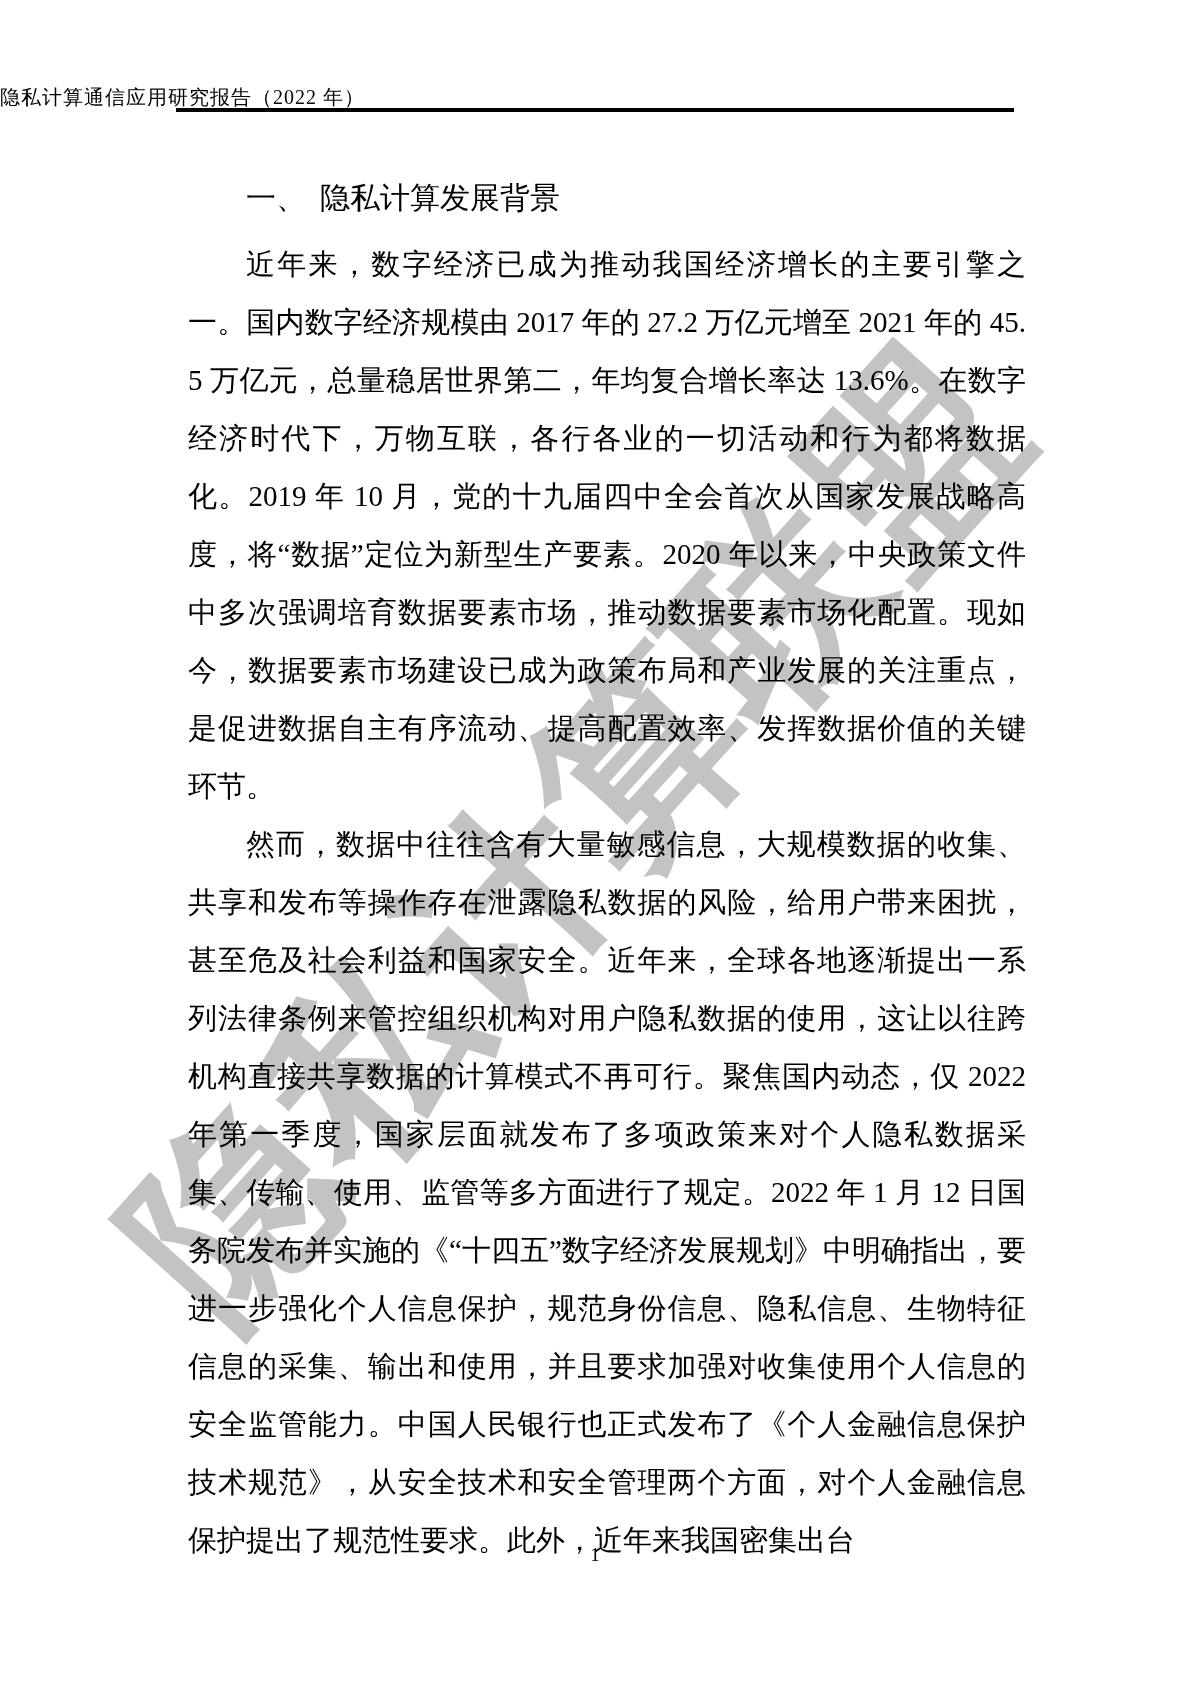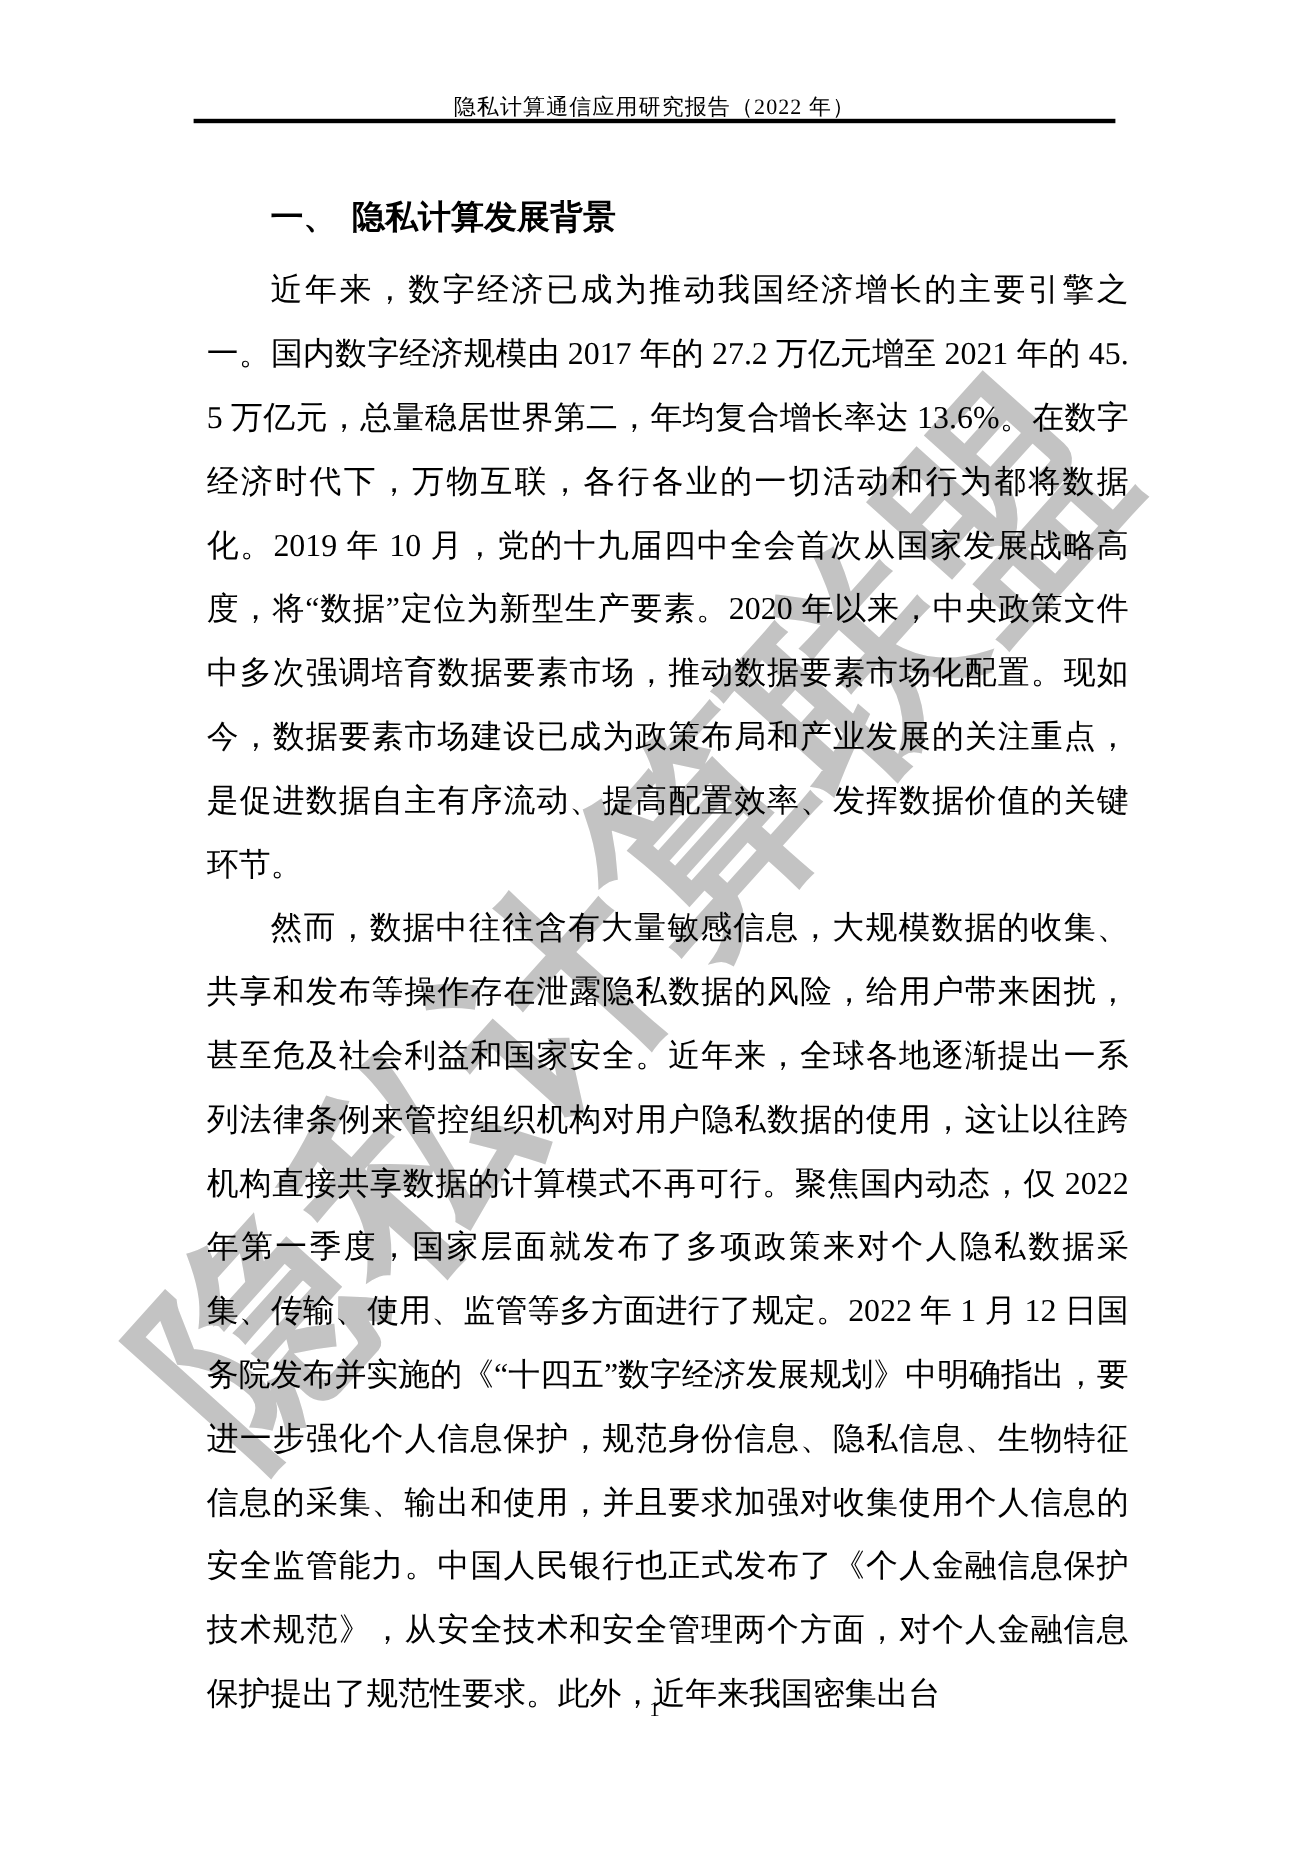--- a/index.html
+++ b/index.html
@@ -32,21 +32,20 @@
     color: #c3c3c3;
     z-index: 0;
     user-select: none;
     pointer-events: none;
   }
   .page-header {
     position: absolute;
     top: 84px;
     left: 0;
     width: 100%;
-    text-align: center;
     font-size: 20px;
     letter-spacing: 1px;
     z-index: 1;
   }
   .header-rule {
     position: absolute;
     top: 108px;
     left: 176px;
     width: 838px;
     height: 4px;
@@ -54,21 +53,21 @@
     z-index: 1;
   }
   .section-heading {
     position: absolute;
     top: 176px;
     left: 176px;
     width: 838px;
     padding-left: 70px;
     box-sizing: border-box;
     font-family: "DejaVu Sans", "Liberation Sans", sans-serif;
-    font-weight: 700;
+    font-weight: 400;
     font-size: 30px;
     line-height: 44px;
     z-index: 1;
   }
   .section-heading .heading-number {
     margin-right: 14px;
   }
   .content {
     position: absolute;
     top: 235px;

